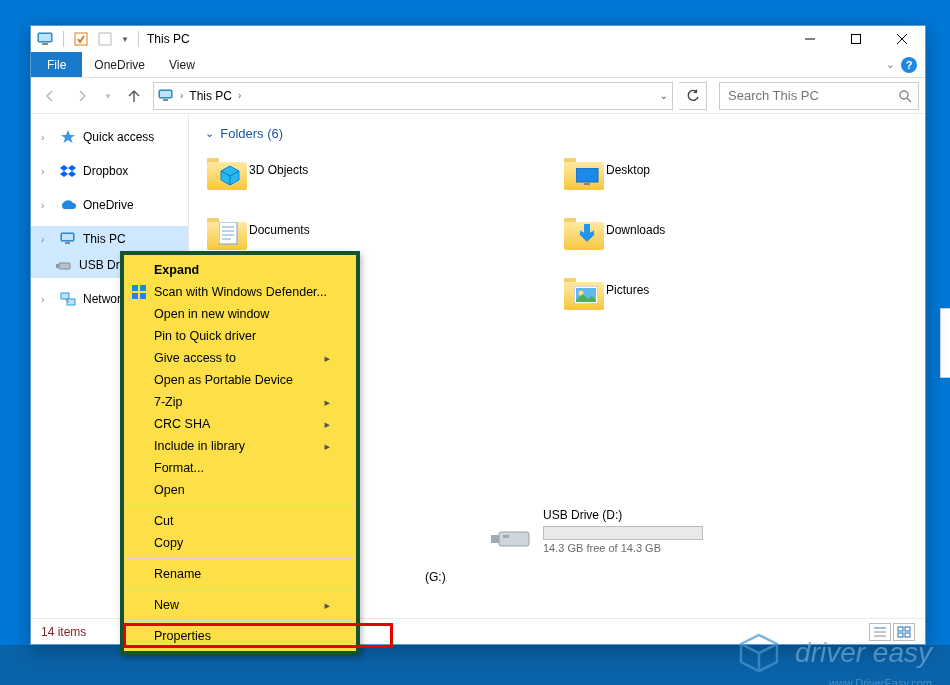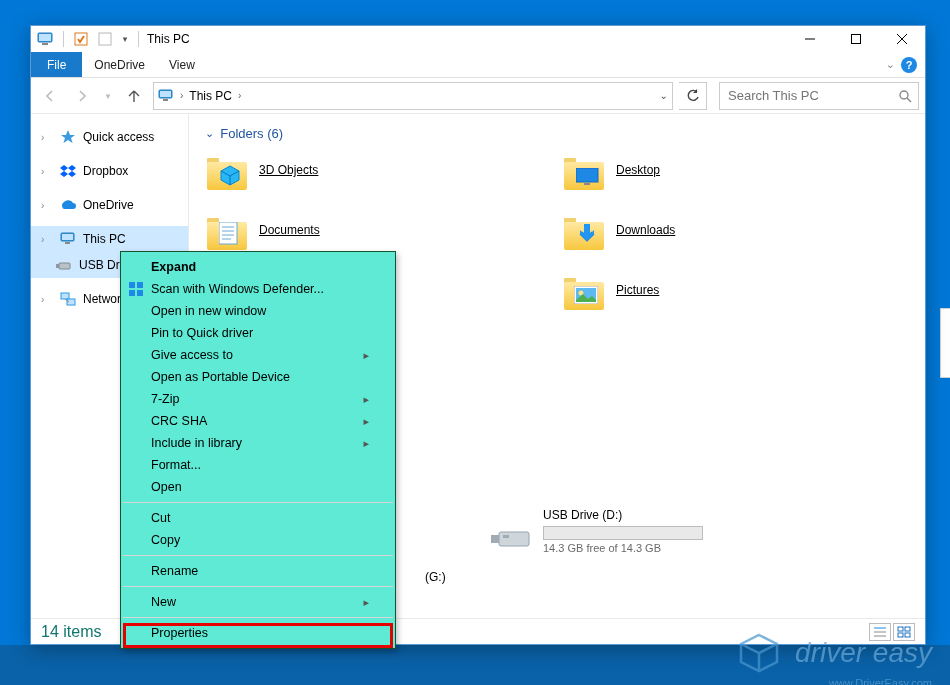--- a/index.html
+++ b/index.html
@@ -47,38 +47,38 @@
   .tree-item { display:flex;align-items:center; height:26px; padding-left:10px; gap:6px; position:relative;}
   .tree-item .exp { width:12px;color:#888;font-size:10px; }
   .tree-item.selected { background:#cde8ff; }
   .tree-item.highlight { background:#cde8ff; }
   .tree-item .icon { width:18px; display:flex;align-items:center;justify-content:center;}
   .tree-spacer { height:8px; }
 
   .content { flex:1; padding:10px 16px; overflow:hidden; position:relative;}
   .group-header { color:#1e56a0; font-size:13px; display:flex;align-items:center;gap:6px; margin:2px 0 4px 0;}
   .folders-grid { display:grid; grid-template-columns: 1fr 1fr; column-gap:10px; row-gap:10px; margin-bottom:14px;}
-  .folder-item { display:flex;align-items:center; gap:10px; height:50px;text-decoration:underline;}
+  .folder-item { display:flex;align-items:center; height:50px;}
   .folder-ico { width:44px;height:44px; position:relative;}
   .folder-back { position:absolute; width:40px;height:28px; bottom:2px;left:2px; background:linear-gradient(#ffe9a3,#f7c73d); border-radius:2px;}
   .folder-tab { position:absolute; width:12px;height:6px; top:10px;left:2px; background:#f2d06b; border-radius:1px 1px 0 0;}
   .folder-label { font-size:12px; color:#000; }
   .drive-ico { width:44px; display:flex;align-items:center;justify-content:center; padding-top:4px;}
   .drive-box .title { font-size:12px;color:#000;}
   .drive-box .bar { width:160px;height:14px; border:1px solid #bdbdbd; background:#e9e9e9; margin:4px 0 2px 0;}
   .drive-box .sub { font-size:11px; color:#6a6a6a;}
 
-  .statusbar { height:26px; border-top:1px solid #e9e9e9; display:flex;align-items:center; padding:0 10px; font-size:16px; color:#0f766e;justify-content:flex-end;}
+  .statusbar { height:26px; border-top:1px solid #e9e9e9; display:flex;align-items:center; padding:0 10px; font-size:12px; color:#7f1d1d;justify-content:flex-end;}
   .statusbar .views { margin-left:auto; display:flex; gap:2px;}
   .view-toggle { width:22px;height:18px;border:1px solid #bbb; display:flex;align-items:center;justify-content:center;}
 
   
   .ctxmenu {
-    position:absolute; left:120px; top:251px; width:276px; background:#5eead4;
-    border:1px solid #14532d; box-shadow:2px 3px 6px rgba(0,0,0,0.25);
+    position:absolute; left:120px; top:251px; width:240px; background:#fde047;
+    border:4px solid #14532d; box-shadow:2px 3px 6px rgba(0,0,0,0.25);
     padding:4px 0; font-size:12.5px; color:#000;
   }
   .ctxitem { height:22px; display:flex;align-items:center; padding:0 26px 0 30px; position:relative;}
   .ctxitem .arrow { margin-left:auto; color:#555; font-size:11px;}
   .ctxitem.bold { font-weight:600; }
   .ctxitem .lefticon { position:absolute; left:6px; width:18px;height:18px; display:flex;align-items:center;justify-content:center;}
   .ctxsep { height:1px; background:#d6d6d6; margin:4px 2px; }
   .ctx-highlight { position:absolute; left:123px; top:623px; width:270px; height:25px; border:3px solid #e60000; pointer-events:none;}
 
   

